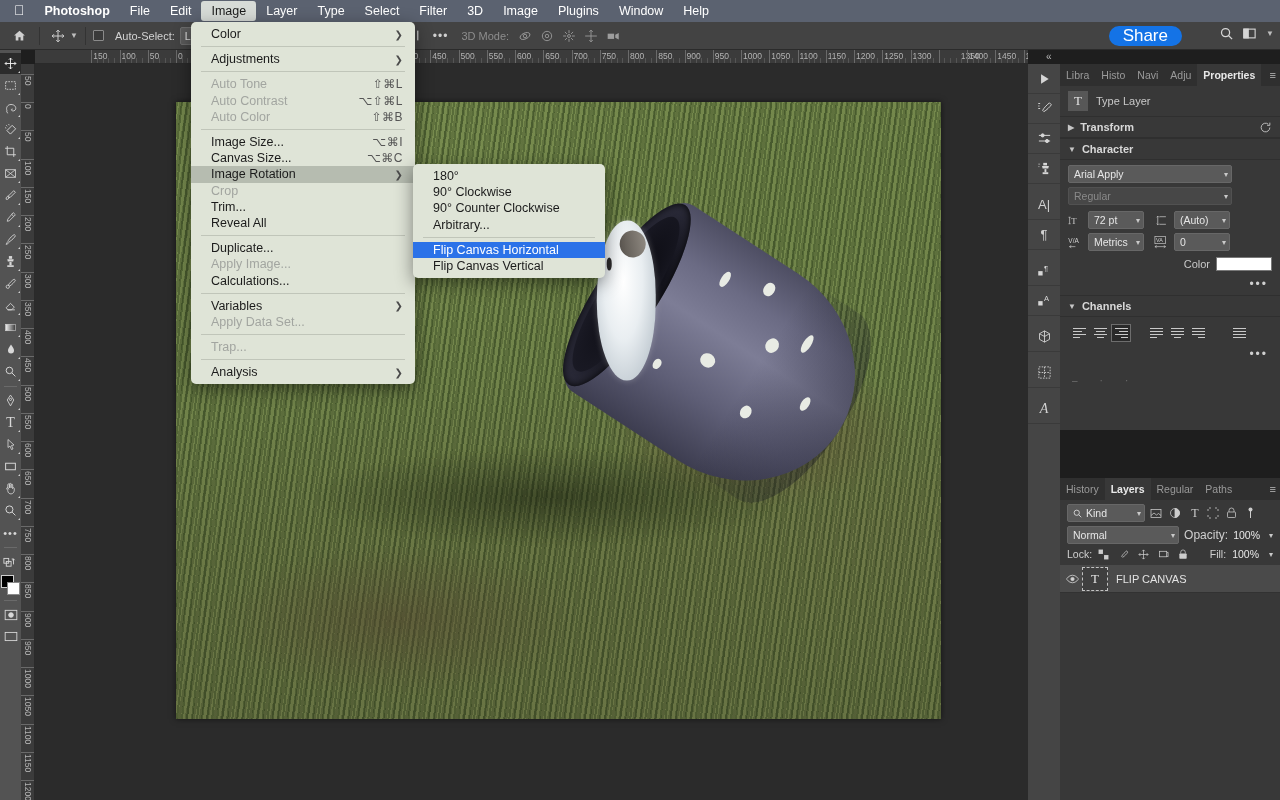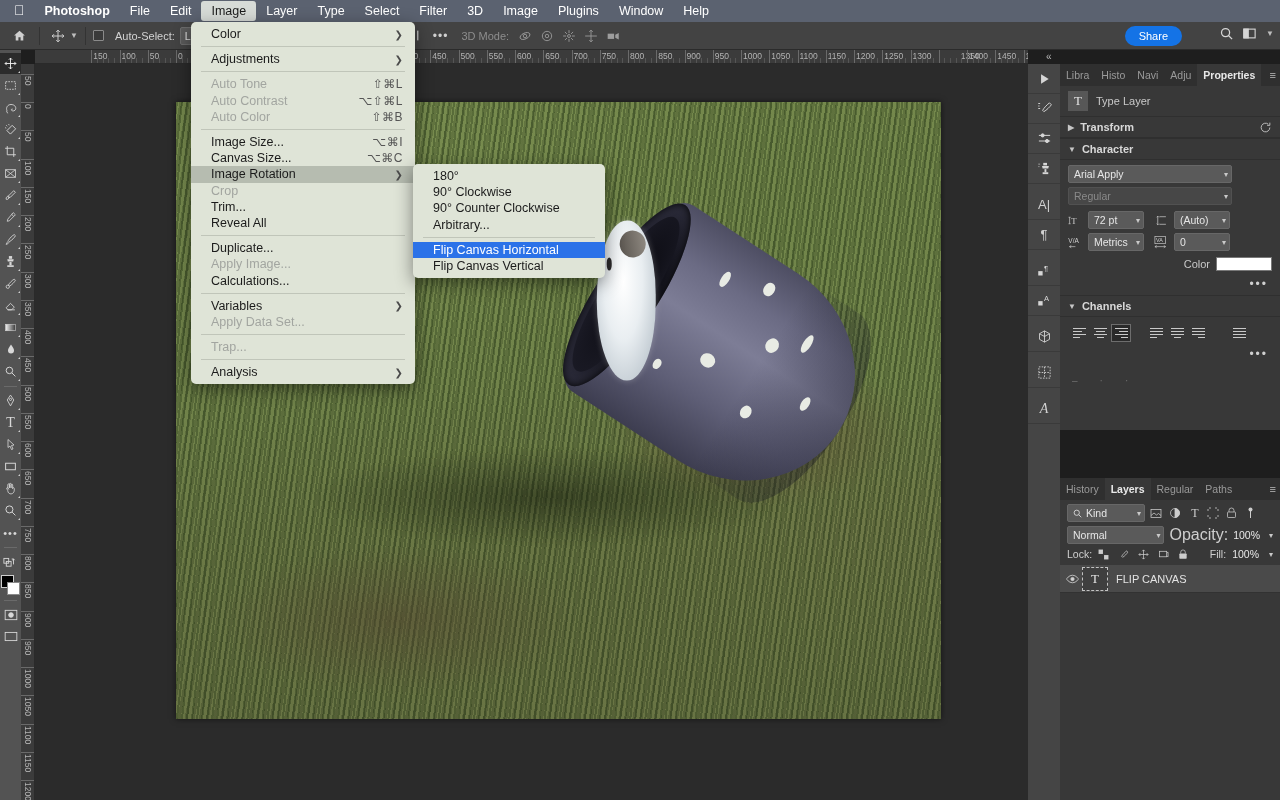--- a/index.html
+++ b/index.html
@@ -43,21 +43,21 @@
   }
   .ob-select {
     background:#5b5b5b; border:1px solid #6d6d6d; border-radius:2px;
     height:18px; display:flex; align-items:center; padding:0 4px;
     color:#e2e2e2; font-size:10.5px; min-width:46px;
   }
   .ob-dots { letter-spacing:1px; color:#cfcfcf; font-size:12px; padding:0 8px; }
   .share-btn {
     position:absolute; right:98px; top:4px;
     background:#1473e6; color:#fff; border-radius:11px;
-    padding:3px 14px; font-size:11px; height:20px;
+    padding:3px 14px; font-size:17px; height:20px;
     display:flex; align-items:center; font-weight:500;
   }
   .topright { position:absolute; right:6px; top:4px; display:flex; align-items:center; gap:8px;}
 
   
   .ruler-h {
     position:absolute; left:35px; top:50px; width:993px; height:14px;
     background:#3b3b3b; border-bottom:1px solid #2a2a2a; overflow:hidden;
   }
   .ruler-v {
@@ -1293,21 +1293,21 @@
             <rect x="10" y="8" width="2" height="14"></rect>
           </svg>
       </span>
     </div>
 
     <div style="display:flex;align-items:center;padding:0 7px 4px 7px;gap:5px;">
       <div class="field" style="flex:1;">
         <span>Normal</span>
         <span class="fcaret">▾</span>
       </div>
-      <span style="color:#cfcfcf;font-size:16px;white-space:nowrap;">Opacity:</span>
+      <span style="color:#cfcfcf;font-size:12px;white-space:nowrap;">Opacity:</span>
       <span style="color:#e8e8e8;font-size:10.5px;">100%</span>
       <span class="fcaret">▾</span>
     </div>
 
     <div style="display:flex;align-items:center;padding:0 7px 5px 7px;gap:6px;">
       <span style="color:#cfcfcf;font-size:10.5px;">Lock:</span>
       <span class="fb-ic">
         <svg width="11" height="11" viewBox="0 0 20 20" fill="#cdcdcd">
             <rect x="1" y="1" width="8" height="8"></rect>
             <rect x="11" y="11" width="8" height="8"></rect>

